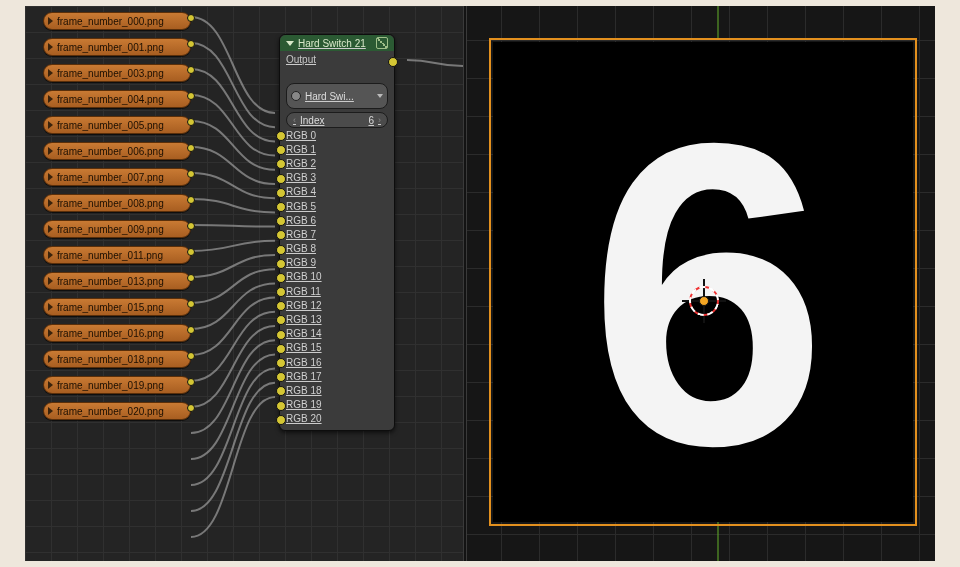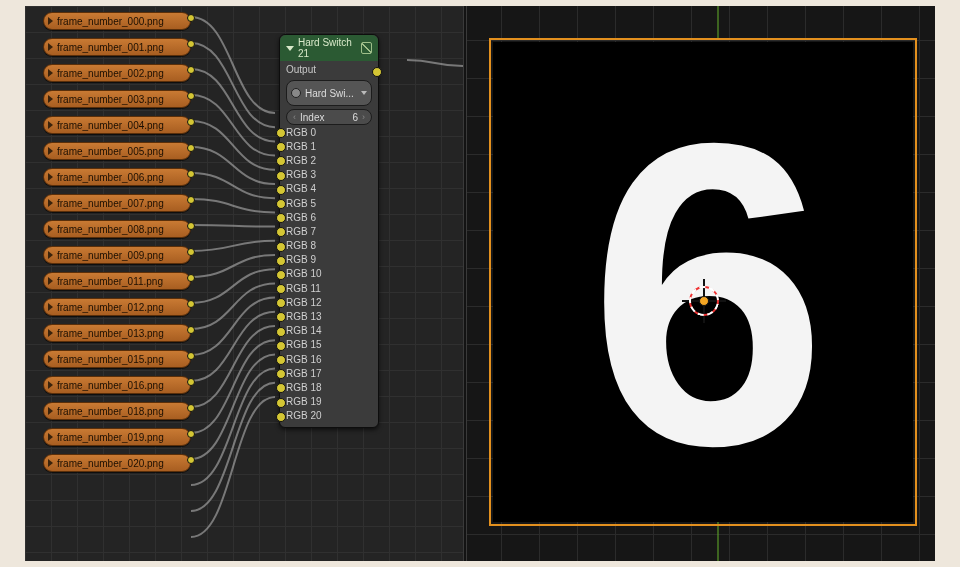--- a/index.html
+++ b/index.html
@@ -84,25 +84,26 @@
     border: 1px solid #121212;
     right: -5px;
   }
   .frame-node .socket-out { top: 1px; }
 
   
   .switch-node {
     position: absolute;
     left: 254px;
     top: 28px;
-    width: 100px;
+    width: 116px;
     background: #3b3b3b;
     border: 1px solid #0d0d0d;
     border-radius: 6px;
     box-shadow: 0 2px 4px rgba(0,0,0,0.6);
+    text-decoration: underline;
   }
   .switch-node .head {
     background: #2b5a33;
     border-radius: 6px 6px 0 0;
     padding: 2px 6px;
     display: flex;
     align-items: center;
     color: #d8e8c9;
     font-size: 10px;
   }
@@ -132,21 +133,21 @@
   .switch-node .out-row::after {
     content: '';
     position: absolute;
     right: -10px; top: 3px;
     width: 8px; height: 8px;
     border-radius: 50%;
     background: #d4c634;
     border: 1px solid #121212;
   }
   .switch-node .dropdown {
-    margin-top: 2px;
+    margin-top: 15px;
     height: 16px;
     border-radius: 8px;
     background: #555;
     border: 1px solid #1c1c1c;
     display: flex;
     align-items: center;
     padding: 12px 4px;
     font-size: 10px;
     color: #ddd;
   }
@@ -310,25 +311,20 @@
           <span class="label">frame_number_000.png</span>
           <span class="socket-out"></span>
         </div>
         <div class="frame-node">
           <span class="collapse"></span>
           <span class="label">frame_number_001.png</span>
           <span class="socket-out"></span>
         </div>
         <div class="frame-node">
           <span class="collapse"></span>
-          <span class="label">frame_number_002.png</span>
-          <span class="socket-out"></span>
-        </div>
-        <div class="frame-node">
-          <span class="collapse"></span>
           <span class="label">frame_number_003.png</span>
           <span class="socket-out"></span>
         </div>
         <div class="frame-node">
           <span class="collapse"></span>
           <span class="label">frame_number_004.png</span>
           <span class="socket-out"></span>
         </div>
         <div class="frame-node">
           <span class="collapse"></span>
@@ -351,25 +347,20 @@
           <span class="socket-out"></span>
         </div>
         <div class="frame-node">
           <span class="collapse"></span>
           <span class="label">frame_number_009.png</span>
           <span class="socket-out"></span>
         </div>
         <div class="frame-node">
           <span class="collapse"></span>
           <span class="label">frame_number_011.png</span>
-          <span class="socket-out"></span>
-        </div>
-        <div class="frame-node">
-          <span class="collapse"></span>
-          <span class="label">frame_number_012.png</span>
           <span class="socket-out"></span>
         </div>
         <div class="frame-node">
           <span class="collapse"></span>
           <span class="label">frame_number_013.png</span>
           <span class="socket-out"></span>
         </div>
         <div class="frame-node">
           <span class="collapse"></span>
           <span class="label">frame_number_015.png</span>

